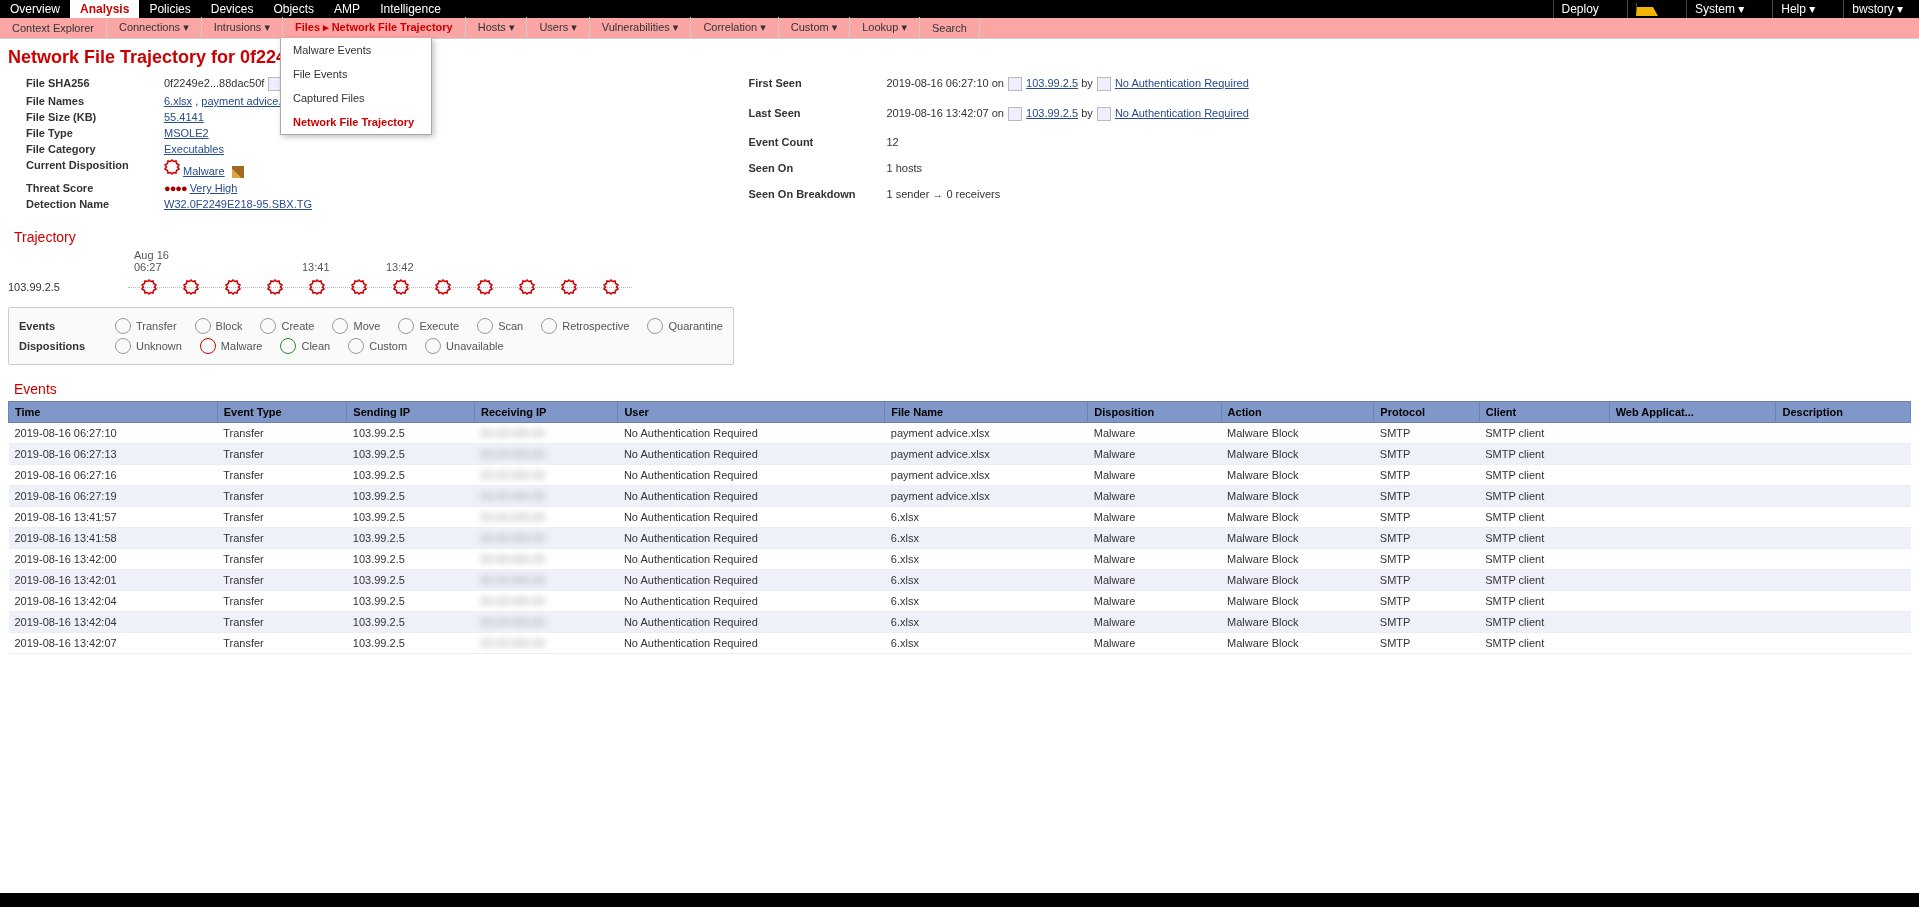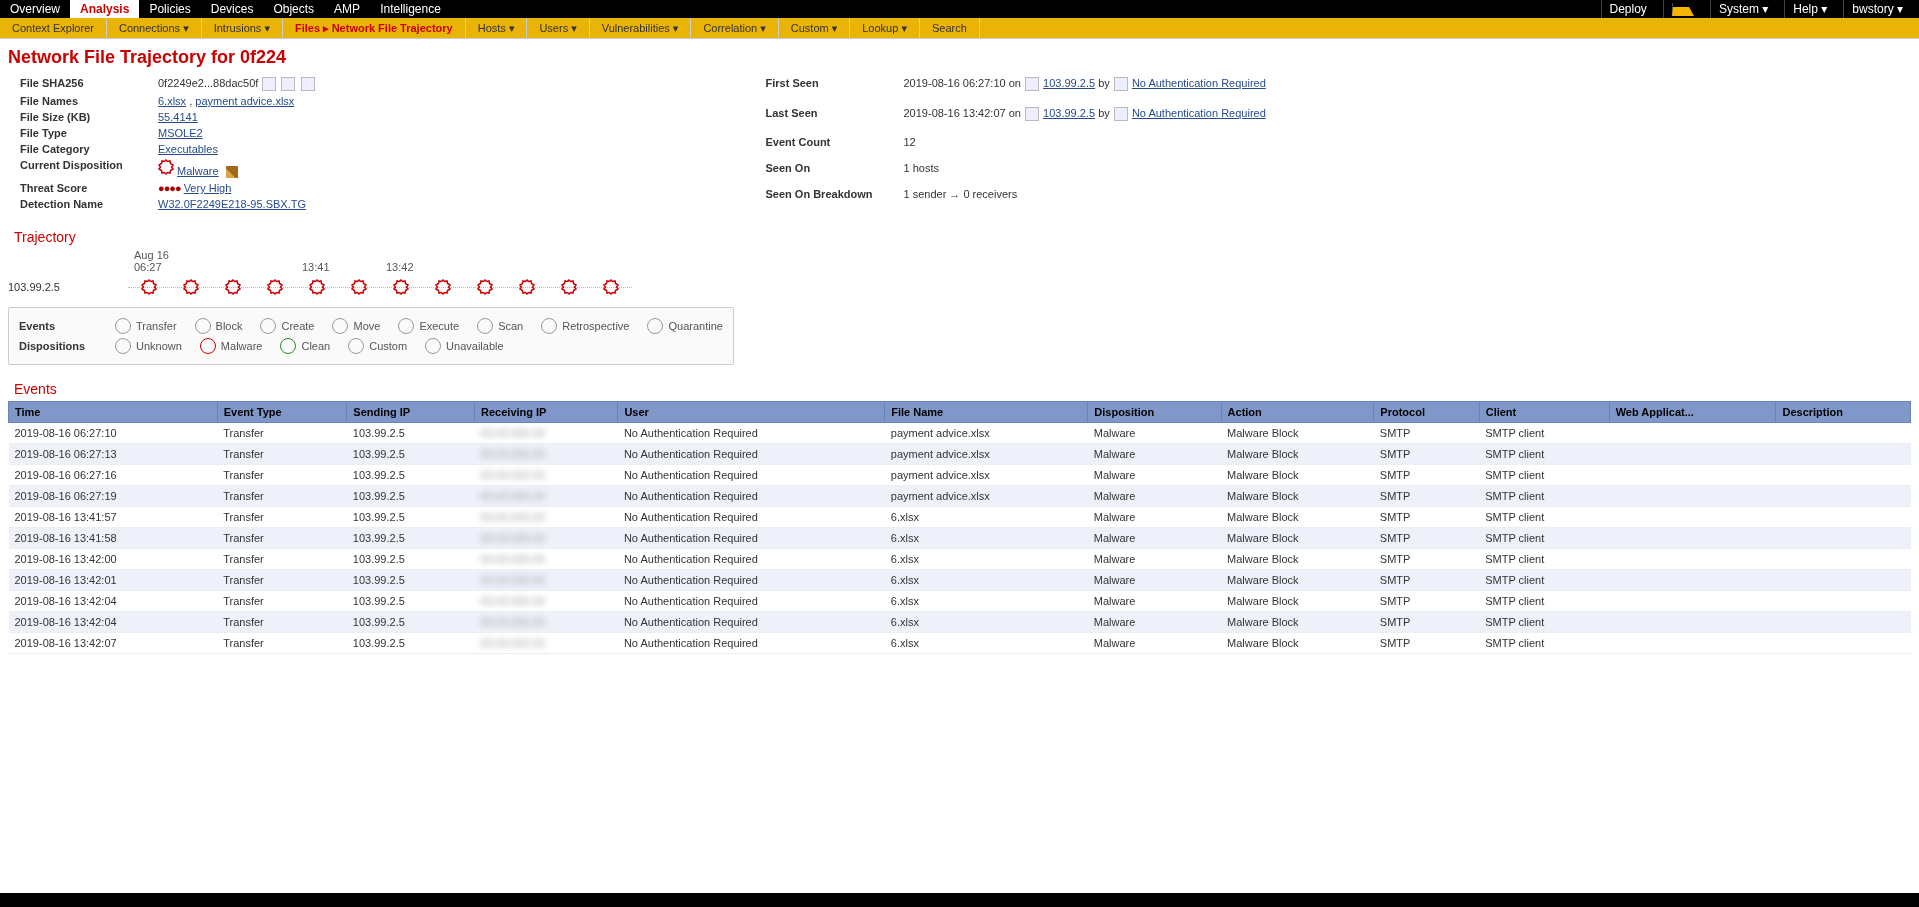--- a/index.html
+++ b/index.html
@@ -3,35 +3,35 @@
 <meta charset="utf-8">
 <style>
   html,body{margin:0;padding:0;font-family:Arial,Helvetica,sans-serif;font-size:11px;color:#333;background:#fff;width:1919px}
   a{color:#264b8e;text-decoration:underline;cursor:pointer}
   
   .topnav{background:#000;height:18px;display:flex;align-items:center;color:#fff;font-size:12px}
   .topnav .tabs{display:flex}
   .topnav .tab{padding:16px 10px;color:#fff;cursor:pointer}
   .topnav .tab.active{background:#fff;color:#c00;font-weight:bold}
   .topnav .spacer{flex:1}
-  .topnav .right{display:flex;align-items:center;gap:8px;padding-right:8px}
+  .topnav .right{display:flex;align-items:center;gap:20px;padding-right:8px}
   .topnav .right span{padding:2px 8px;border-left:1px solid #444;cursor:pointer}
   .caret::after{content:" \25BE"}
   
-  .subnav{background:#eab308;border-bottom:1px solid #ccc;height:20px;display:flex;align-items:flex-start;font-size:11px;position:relative}
+  .subnav{background:#fca5a5;border-bottom:1px solid #ccc;height:20px;display:flex;align-items:flex-end;font-size:11px;position:relative}
   .subnav .item{padding:4px 12px;border-right:1px solid #ccc;cursor:pointer;color:#333;display:flex;align-items:center}
   .subnav .item.active{color:#c00;font-weight:bold}
   
   .dropdown{position:absolute;top:20px;left:280px;background:#fff;border:1px solid #aaa;border-top:none;box-shadow:2px 2px 6px rgba(0,0,0,0.25);z-index:10;min-width:150px}
   .dropdown .ditem{padding:6px 12px;cursor:pointer;color:#333}
   .dropdown .ditem.sel{color:#c00;font-weight:bold}
   
   h1.page-title{color:#c00;font-size:18px;font-weight:bold;margin:8px 0 6px 8px}
   
-  .details{display:flex;gap:60px;margin-left:18px}
+  .details{display:flex;gap:37px;margin-left:24px}
   .details table td{padding:1px 6px 1px 0;vertical-align:top}
   .details table td.lbl{font-weight:bold;white-space:nowrap;width:130px}
   .pencil-icon{display:inline-block;width:12px;height:12px;background:linear-gradient(45deg,#d9a441 40%,#a06a1e 40%);vertical-align:middle;margin-left:4px}
   .dots{color:#a00;letter-spacing:-1px;font-weight:bold}
   .mini-icon{display:inline-block;width:12px;height:12px;border:1px solid #bbb;vertical-align:middle;margin:0 1px;background:#eef}
   
   h2.section{color:#c00;font-size:14px;font-weight:normal;margin:16px 0 4px 14px}
   .traj-wrap{margin-left:8px}
   .traj-times{display:flex;margin-left:126px;color:#555;font-size:11px}
   .traj-row{display:flex;align-items:center;margin-top:6px}
@@ -89,20 +89,26 @@
     <div class="item">Connections ▾</div>
     <div class="item">Intrusions ▾</div>
     <div class="item active">Files ▸ Network File Trajectory</div>
     <div class="item">Hosts ▾</div>
     <div class="item">Users ▾</div>
     <div class="item">Vulnerabilities ▾</div>
     <div class="item">Correlation ▾</div>
     <div class="item">Custom ▾</div>
     <div class="item">Lookup ▾</div>
     <div class="item">Search</div>
+    <div class="dropdown" id="dropdown">
+      <div class="ditem">Malware Events</div>
+      <div class="ditem">File Events</div>
+      <div class="ditem">Captured Files</div>
+      <div class="ditem sel">Network File Trajectory</div>
+    </div>
 </div>
 
 
 <h1 class="page-title">Network File Trajectory for 0f224</h1>
 
 
 <div class="details">
   <table>
     <tbody>
         <tr>

